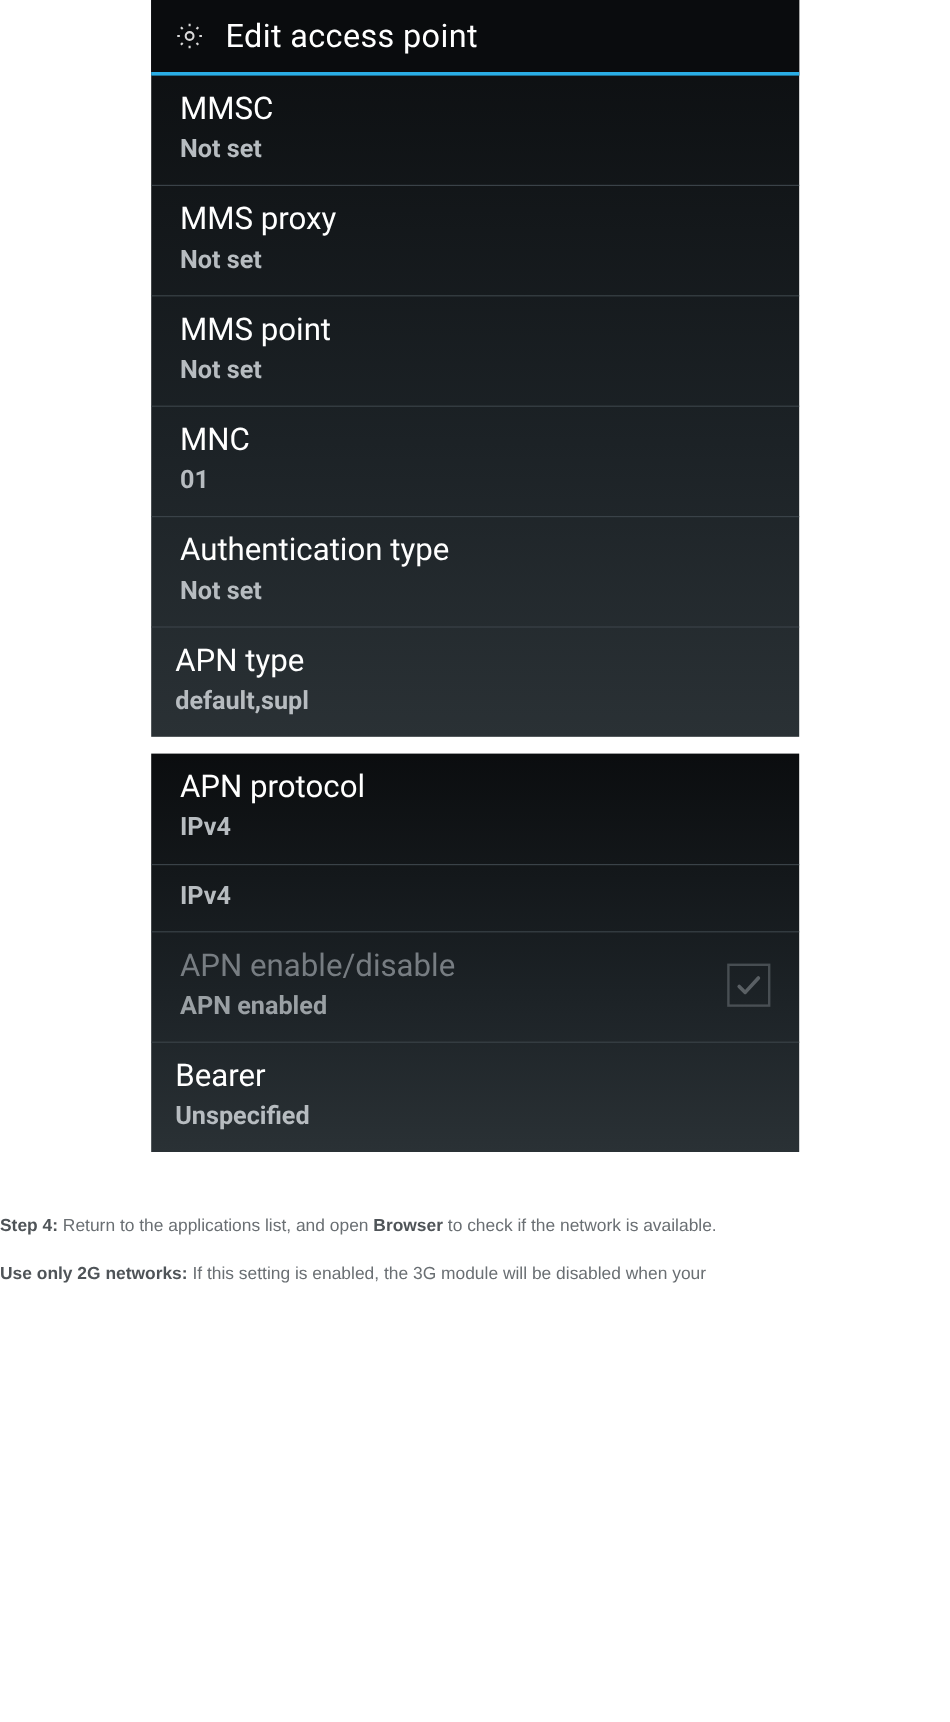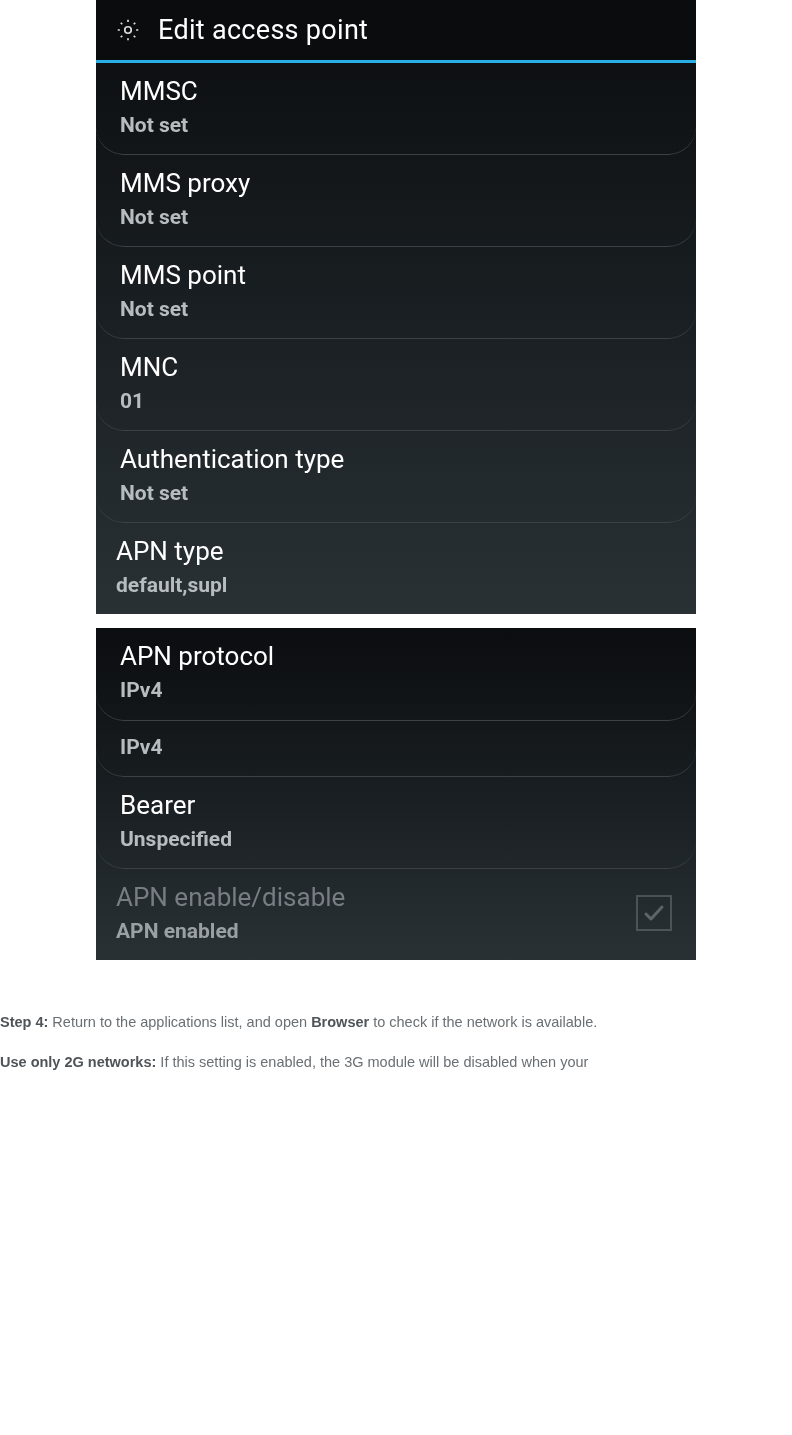--- a/index.html
+++ b/index.html
@@ -10,21 +10,21 @@
       font-family: Roboto, "Helvetica Neue", Arial, sans-serif;
       overflow: hidden;
     }
     .page {
       width: 100%;
       display: flex;
       flex-direction: column;
       align-items: center;
     }
     .shot {
-      width: 600px;
+      width: 540px;
       background: linear-gradient(180deg, #0b0d0f 0%, #1c2226 60%, #2a3135 100%);
       color: #ffffff;
       margin-top: 0;
     }
     .shot + .shot { margin-top: 14px; }
     .titlebar {
       display: flex;
       align-items: center;
       padding: 14px 18px 14px 18px;
       border-bottom: 3px solid #2aaee6;
@@ -39,21 +39,20 @@
     .gear {
       width: 28px; height: 28px;
       margin-right: 16px;
       display: inline-flex;
       align-items: center;
       justify-content: center;
     }
     .item {
       padding: 14px 24px 16px 24px;
       border-bottom: 1px solid #3a4248;
-      border-radius: 28px;
     }
     .item:last-child { border-bottom: none; padding-left: 20px; }
     .item .label {
       color: #ffffff;
       font-size: 26px;
       font-weight: 400;
       line-height: 1.15;
       margin-bottom: 6px;
     }
     .item .value {
@@ -134,34 +133,34 @@
   </div>
 
   <div class="shot">
     <div class="item">
       <div class="label">APN protocol</div>
       <div class="value">IPv4</div>
     </div>
     <div class="item">
       <div class="value">IPv4</div>
     </div>
-    <div class="item">
-      <div class="label">Bearer</div>
-      <div class="value">Unspecified</div>
-    </div>
     <div class="item with-checkbox disabled">
       <div class="text">
         <div class="label">APN enable/disable</div>
         <div class="value">APN enabled</div>
       </div>
       <span class="checkbox">
         <svg viewBox="0 0 24 24" width="24" height="24" fill="none" stroke="#8d9398" stroke-width="3" stroke-linecap="round" stroke-linejoin="round">
           <polyline points="4 13 9 18 20 6"></polyline>
         </svg>
       </span>
+    </div>
+    <div class="item">
+      <div class="label">Bearer</div>
+      <div class="value">Unspecified</div>
     </div>
   </div>
 
   <div class="prose">
     <div class="row">
       <strong>Step 4:</strong><span> Return to the applications list, and open </span><strong>Browser</strong><span> to check if the network is available.</span>
     </div>
     <div class="row">
       <strong>Use only 2G networks:</strong><span> If this setting is enabled, the 3G module will be disabled when your</span>
     </div>

